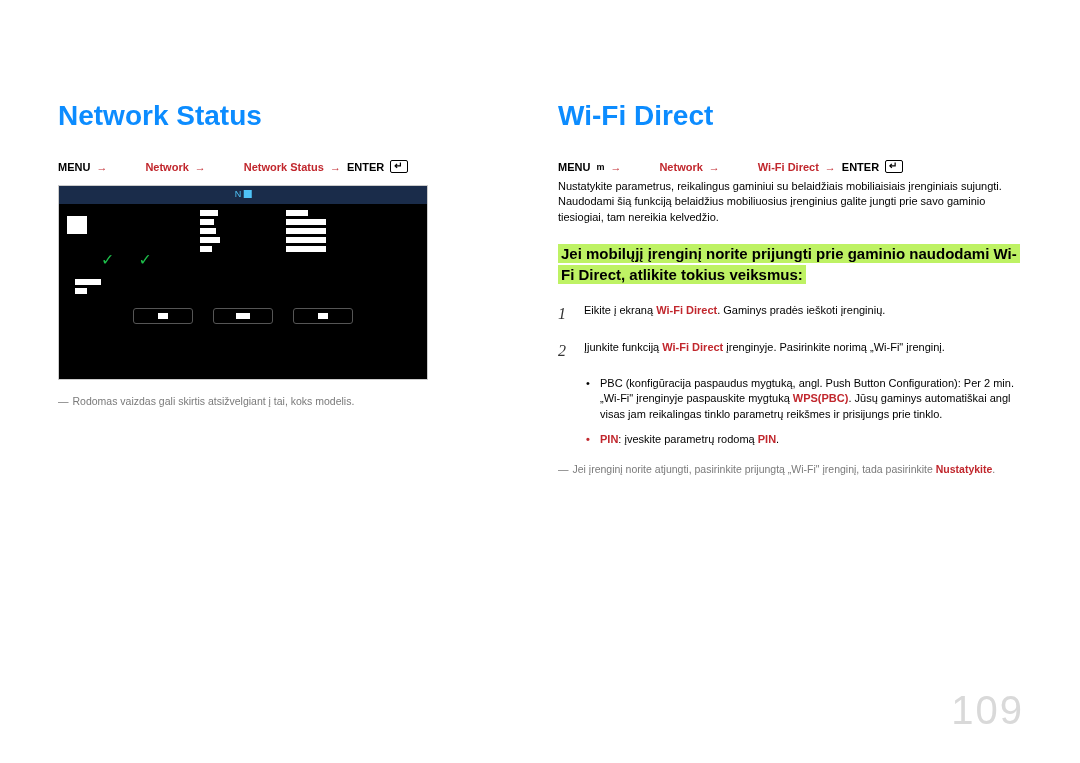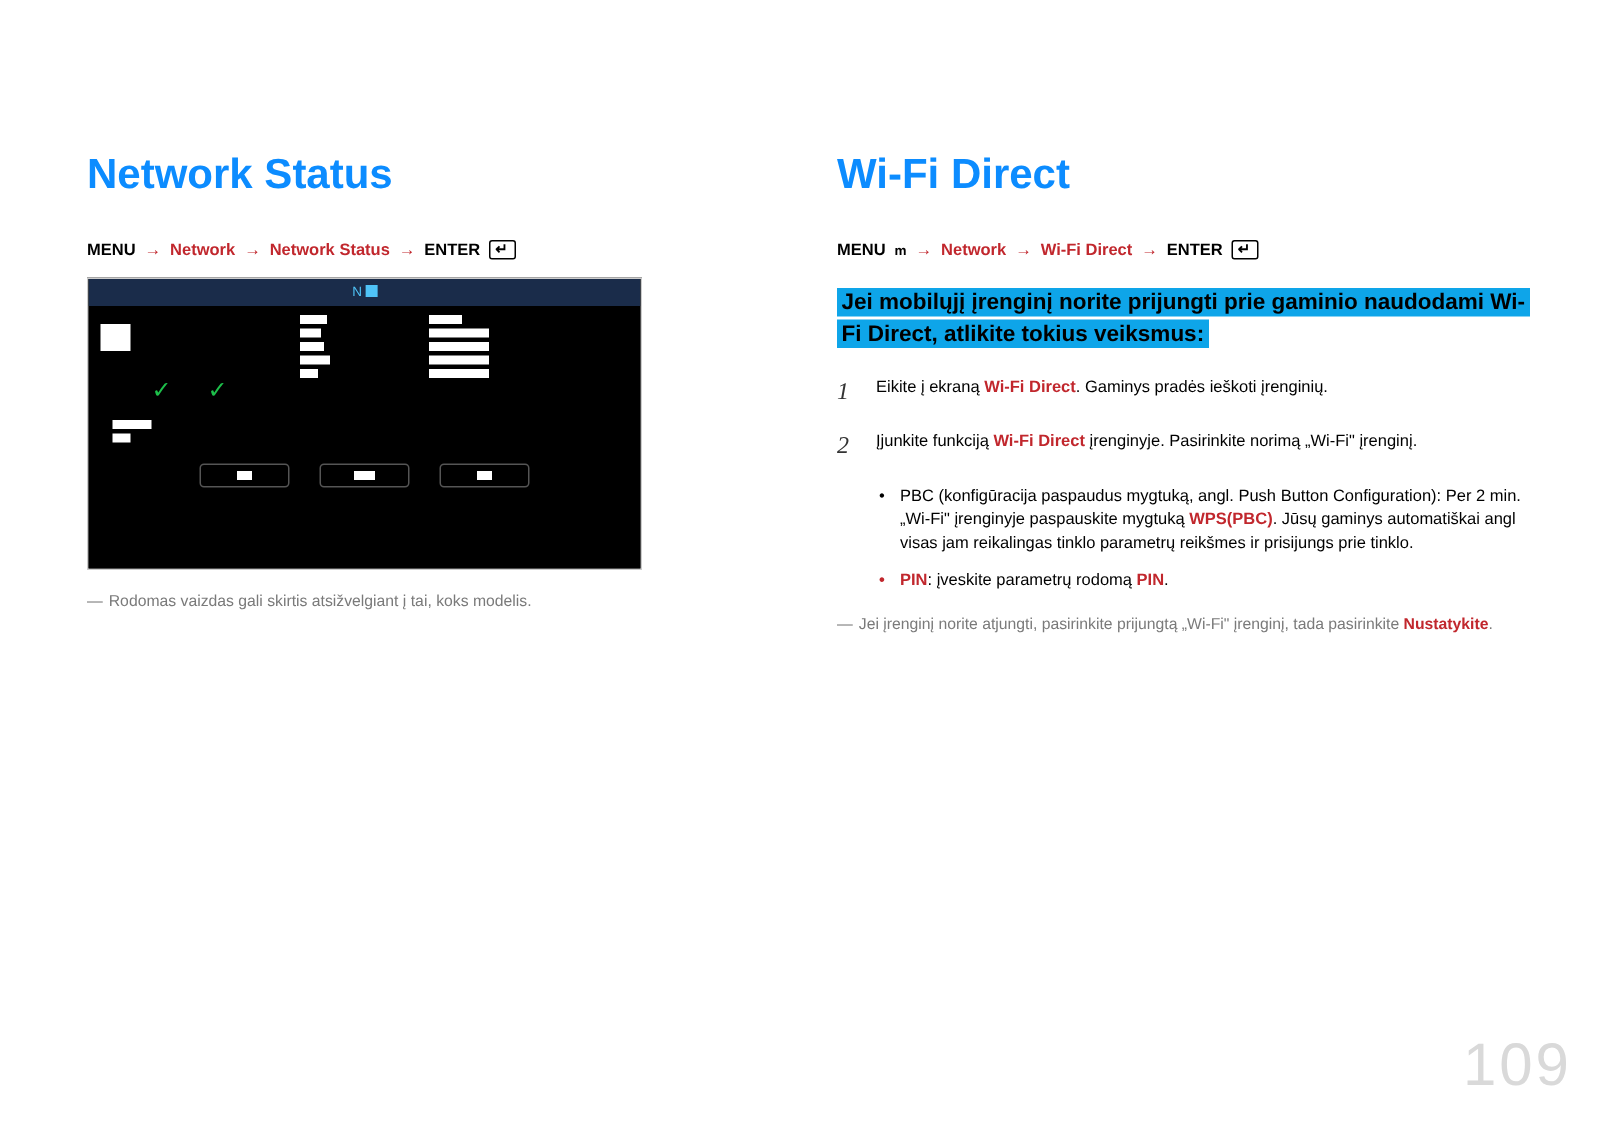--- a/index.html
+++ b/index.html
@@ -29,21 +29,21 @@
   .menupath {
     font-size: 11px;
     font-weight: bold;
     margin-bottom: 6px;
     display: flex;
     align-items: center;
     gap: 6px;
     flex-wrap: wrap;
   }
   .menupath .black { color: #000; }
-  .menupath .red { color: #c1272d; font-weight: bold; }
+  .menupath .red { color: #c1272d; font-weight: bold; margin-left: 32px; }
   .menupath .arrow { color: #c1272d; font-size: 11px; }
   .menupath .enter-icon {
     display: inline-block;
     width: 18px; height: 13px;
     border: 1px solid #000;
     border-radius: 2px;
     position: relative;
   }
   .menupath .enter-icon::after {
     content: "↵";
@@ -135,21 +135,21 @@
   .note {
     font-size: 10.5px;
     color: #7a7a7a;
     margin-top: 14px;
     display: flex;
     gap: 4px;
     line-height: 1.4;
   }
   .note-dash { color: #7a7a7a; }
   .highlight {
-    background: #0ea5e9;
+    background: #bef264;
     color: #000;
     font-size: 15px;
     font-weight: bold;
     line-height: 1.4;
     padding: 1px 3px;
     display: inline;
     box-decoration-break: clone;
     -webkit-box-decoration-break: clone;
   }
   .highlight-wrap { margin-top: 18px; margin-bottom: 18px; max-width: 470px; }
@@ -164,21 +164,21 @@
     flex-shrink: 0;
   }
   .strong-red { color: #c1272d; font-weight: bold; }
   .bullets { margin-left: 28px; font-size: 11px; }
   .bitem { display: flex; gap: 10px; margin-bottom: 10px; line-height: 1.4; }
   .bitem .dot { width: 4px; flex-shrink: 0; }
   .bitem-red .dot { color: #c1272d; font-weight: bold; }
   .pagenum {
     position: absolute;
     bottom: 30px;
-    right: 32px;
+    right: 56px;
     font-size: 40px;
     color: #d9d9d9;
     font-weight: 300;
     letter-spacing: 2px;
   }
 </style>
 </head>
 <body>
 
 <div class="page">
@@ -267,20 +267,21 @@
       <span class="m-icon">m</span>
       <span class="arrow">→</span>
       <span class="red">Network</span>
       <span class="arrow">→</span>
       <span class="red">Wi-Fi Direct</span>
       <span class="arrow">→</span>
       <span class="black">ENTER</span>
       <span class="enter-icon"></span>
     </div>
 
+    <div class="body-text">Nustatykite parametrus, reikalingus gaminiui su belaidžiais mobiliaisiais įrenginiais sujungti. Naudodami šią funkciją belaidžius mobiliuosius įrenginius galite jungti prie savo gaminio tiesiogiai, tam nereikia kelvedžio.</div>
 
     <div class="highlight-wrap">
       <span class="highlight">Jei mobilųjį įrenginį norite prijungti prie gaminio naudodami Wi-Fi Direct, atlikite tokius veiksmus:</span>
     </div>
 
     <div class="steps">
       <div class="step">
         <div class="stepnum">1</div>
         <div>
           <span>Eikite į ekraną </span><span class="strong-red">Wi-Fi Direct</span><span>. Gaminys pradės ieškoti įrenginių.</span>

